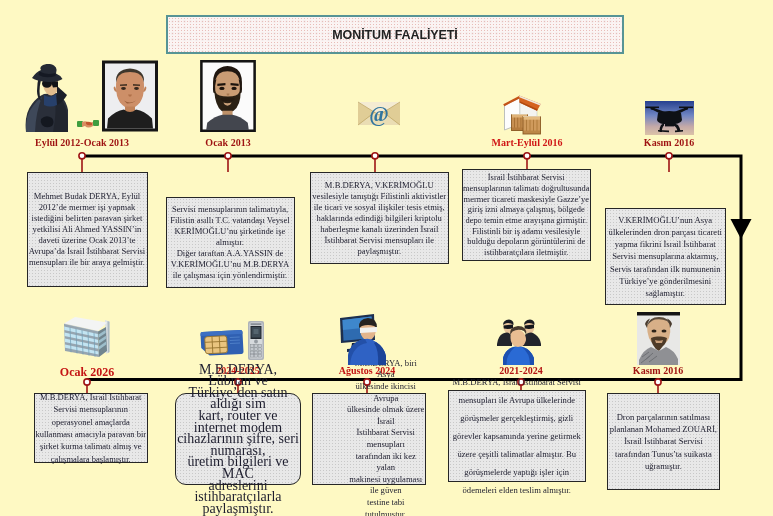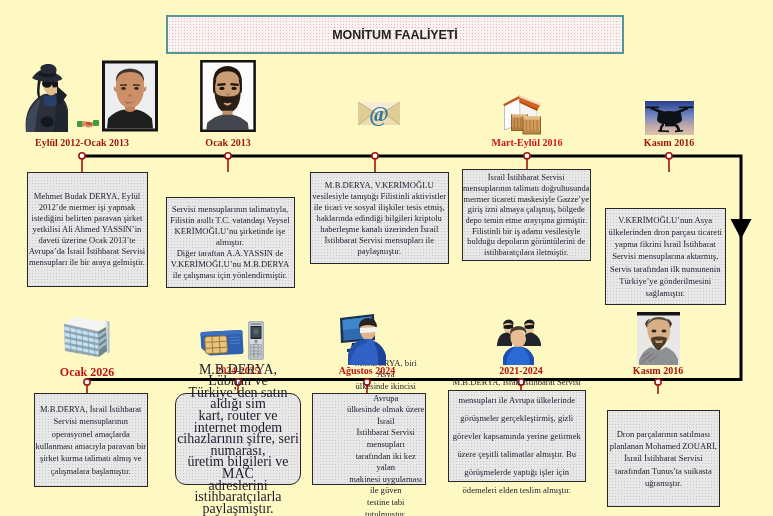--- a/index.html
+++ b/index.html
@@ -86,33 +86,33 @@
 <div class="box" style="left:310px;top:172px;width:138.5px;height:92px;font-size:8.6px;line-height:11px;">
 <p>M.B.DERYA, V.KERİMOĞLU<br>vesilesiyle tanıştığı Filistinli aktivistler<br>ile ticari ve sosyal ilişkiler tesis etmiş,<br>haklarında edindiği bilgileri kriptolu<br>haberleşme kanalı üzerinden İsrail<br>İstihbarat Servisi mensupları ile<br>paylaşmıştır.</p>
 </div>
 <div class="box" style="left:461.5px;top:169px;width:129.5px;height:92px;font-size:8.45px;line-height:10.7px;">
 <p>İsrail İstihbarat Servisi<br>mensuplarının talimatı doğrultusunda<br>mermer ticareti maskesiyle Gazze’ye<br>giriş izni almaya çalışmış, bölgede<br>depo temin etme arayışına girmiştir.<br>Filistinli bir iş adamı vesilesiyle<br>bulduğu depoların görüntülerini de<br>istihbaratçılara iletmiştir.</p>
 </div>
 <div class="box" style="left:605px;top:172px;width:120.5px;height:97px;font-size:8.6px;line-height:12.2px;margin-top:36px;">
 <p>V.KERİMOĞLU’nun Asya<br>ülkelerinden dron parçası ticareti<br>yapma fikrini İsrail İstihbarat<br>Servisi mensuplarına aktarmış,<br>Servis tarafından ilk numunenin<br>Türkiye’ye gönderilmesini<br>sağlamıştır.</p>
 </div>
 
-<div class="box" style="left:33.5px;top:393px;width:114.5px;height:94px;font-size:8.5px;line-height:12.3px;">
+<div class="box" style="left:33.5px;top:393px;width:114.5px;height:70px;font-size:8.5px;line-height:12.3px;">
 <p>M.B.DERYA, İsrail İstihbarat<br>Servisi mensuplarının<br>operasyonel amaçlarda<br>kullanması amacıyla paravan bir<br>şirket kurma talimatı almış ve<br>çalışmalara başlamıştır.</p>
 </div>
 <div class="box" style="left:175px;top:393px;width:126px;height:92px;font-size:14px;line-height:11.6px;border-radius:11px;">
 <p>M.B.DERYA, Lübnan ve<br>Türkiye’den satın aldığı sim<br>kart, router ve internet modem<br>cihazlarının şifre, seri numarası,<br>üretim bilgileri ve MAC<br>adreslerini istihbaratçılarla<br>paylaşmıştır.</p>
 </div>
 <div class="box" style="left:312px;top:393px;width:113.5px;height:92px;font-size:8.6px;line-height:11.6px;padding-left:34px;">
 <p>M.B.DERYA, biri Asya<br>ülkesinde ikincisi Avrupa<br>ülkesinde olmak üzere İsrail<br>İstihbarat Servisi mensupları<br>tarafından iki kez yalan<br>makinesi uygulaması ile güven<br>testine tabi tutulmuştur.</p>
 </div>
 <div class="box" style="left:448px;top:390px;width:137.5px;height:92px;font-size:8.6px;line-height:18px;text-align:center;">
 <p>M.B.DERYA, İsrail İstihbarat Servisi<br>mensupları ile Avrupa ülkelerinde<br>görüşmeler gerçekleştirmiş, gizli<br>görevler kapsamında yerine getirmek<br>üzere çeşitli talimatlar almıştır. Bu<br>görüşmelerde yaptığı işler için<br>ödemeleri elden teslim almıştır.</p>
 </div>
-<div class="box" style="left:606.5px;top:410px;width:113.8px;height:97px;font-size:8.6px;line-height:12.2px;justify-content:center;">
+<div class="box" style="left:606.5px;top:393px;width:113.8px;height:97px;font-size:8.6px;line-height:12.2px;justify-content:center;">
 <p>Dron parçalarının satılması<br>planlanan Mohamed ZOUARİ,<br>İsrail İstihbarat Servisi<br>tarafından Tunus’ta suikasta<br>uğramıştır.</p>
 </div>
 
 <svg class="ic" style="left:24px;top:64px" width="44" height="69" viewBox="0 0 44 69">
   <path d="M2 68 Q0 50 8 40 Q13 33 20 30 L33 29 Q40 33 43 42 Q46 52 45 68 Z" fill="#2a2f3a"></path>
   <path d="M2 68 Q1 51 9 42 Q13 36 18 33 Q12 47 11 68 Z" fill="#3e4859"></path>
   <path d="M31 30 Q39 35 42 45 Q44 53 44 68 L29 68 Q33 48 31 30 Z" fill="#21252e"></path>
   <path d="M17 55 Q22 50 28 54 Q31 58 28 62 Q22 65 18 61 Q16 58 17 55 Z" fill="#141820"></path>
   <path d="M18 15 Q18 10 25 9 Q33 9 34 16 L34 26 Q30 33 25 31 Q19 28 18 15 Z" fill="#e2bd8e"></path>
   <path d="M20 31 Q26 35 32 30 L33 41 Q26 44 20 41 Z" fill="#27406b"></path>

